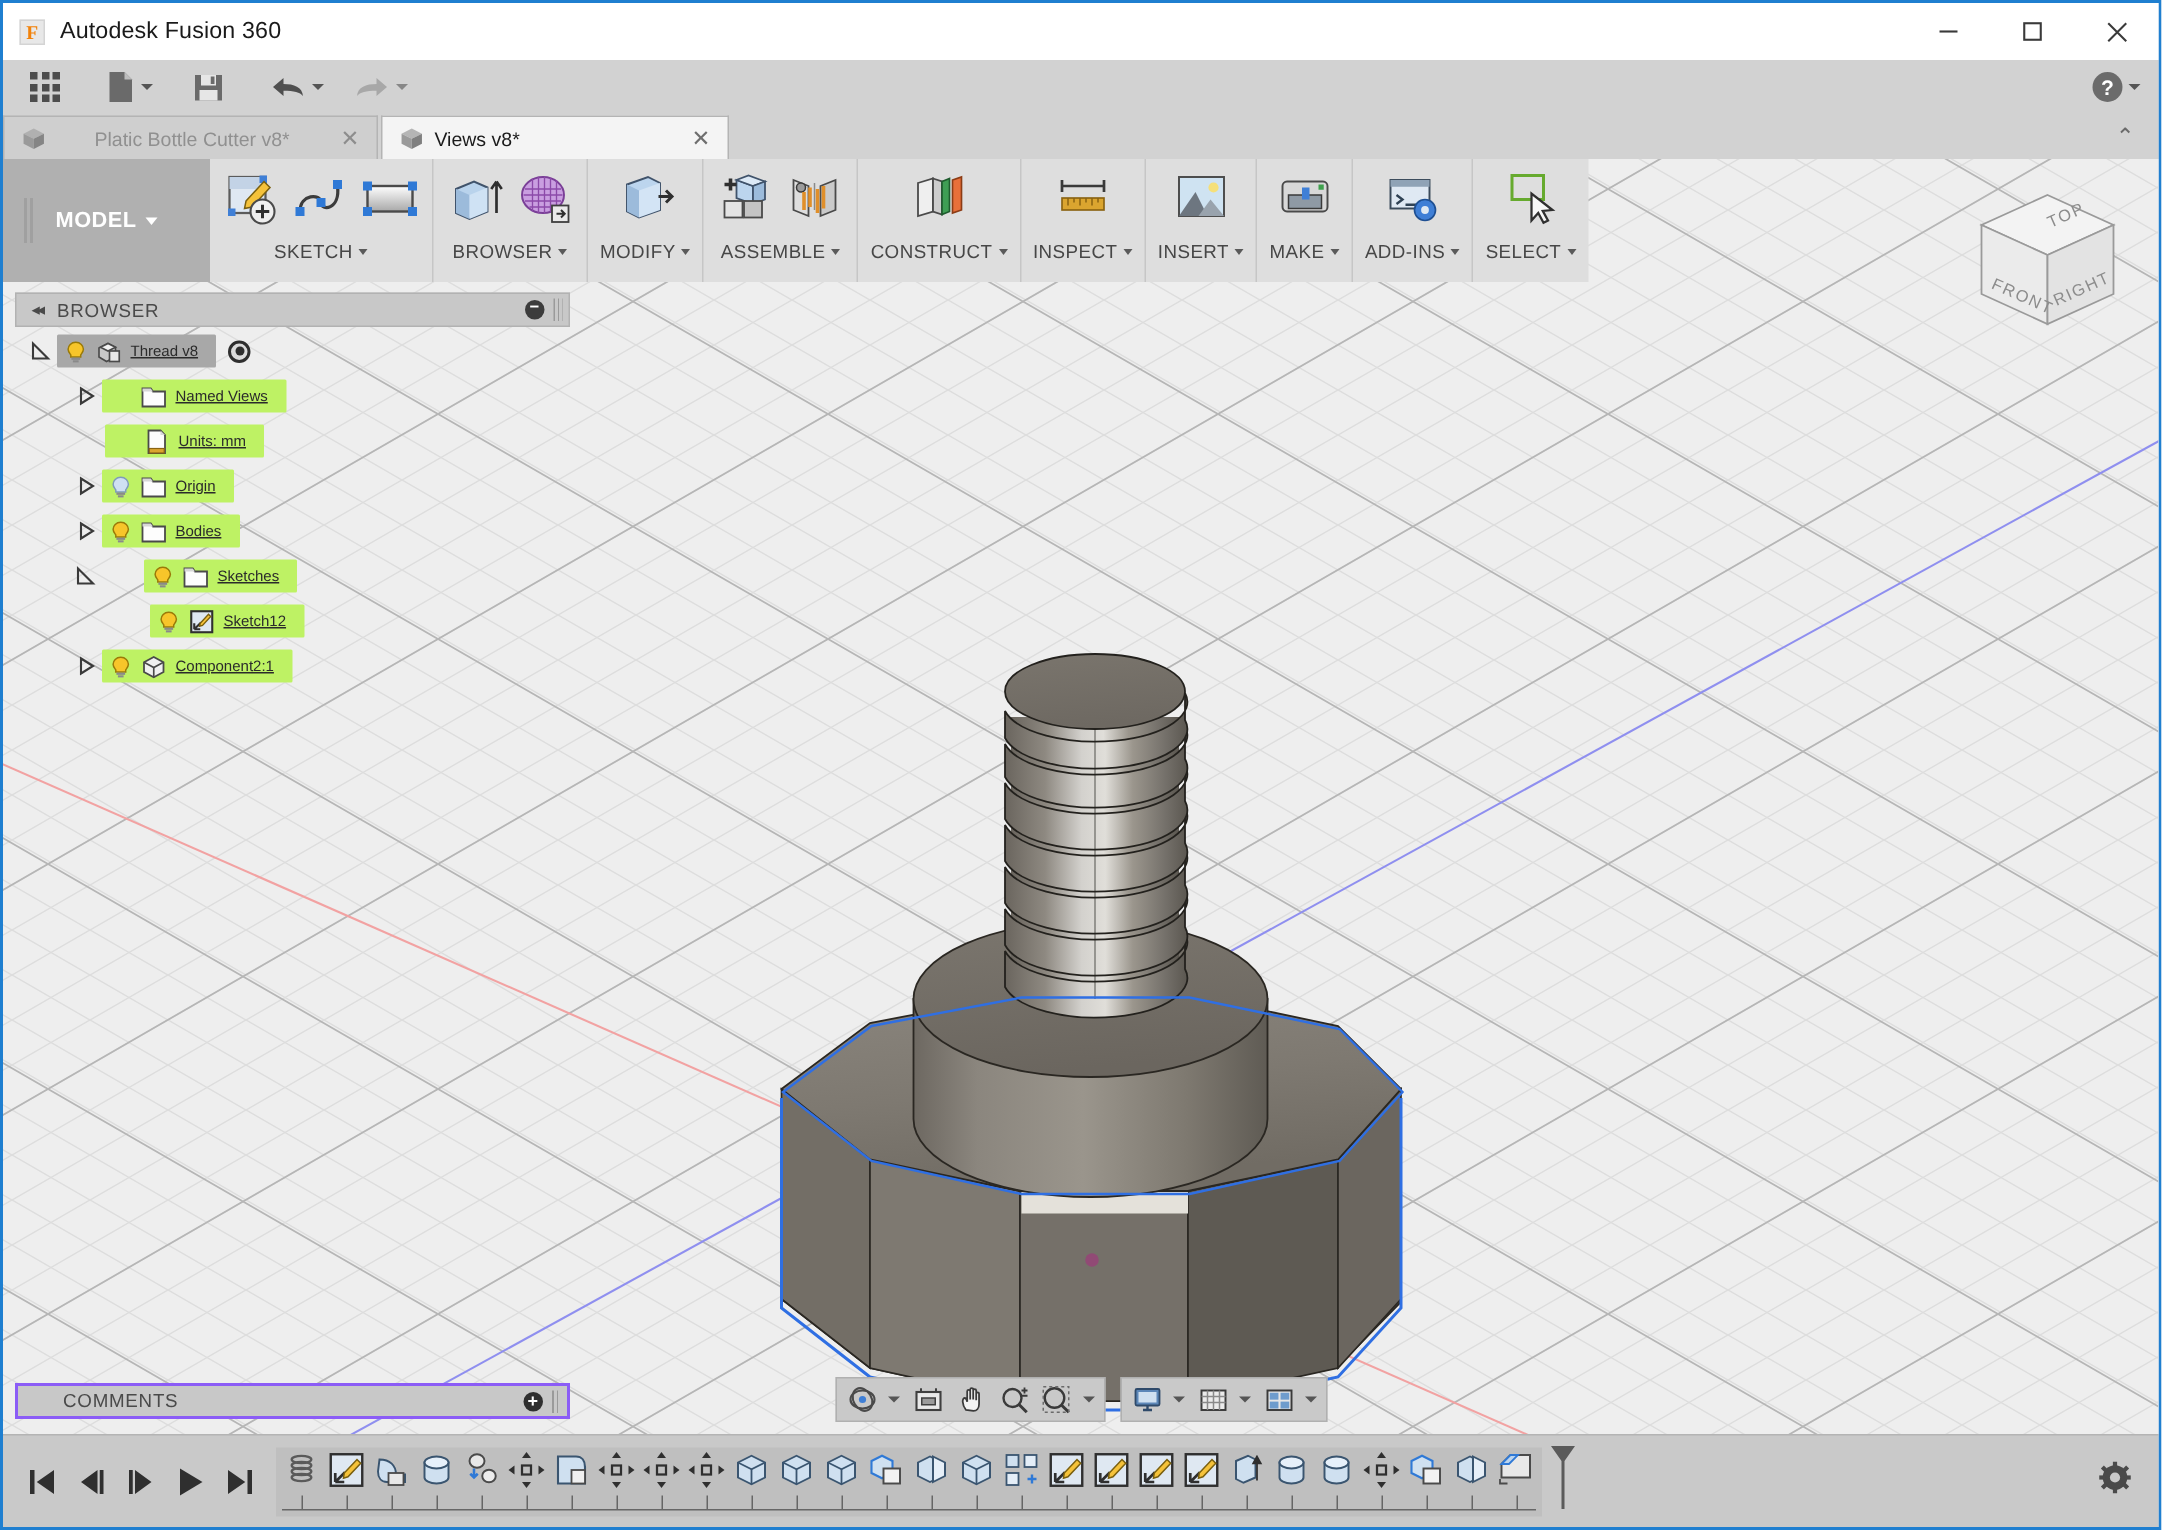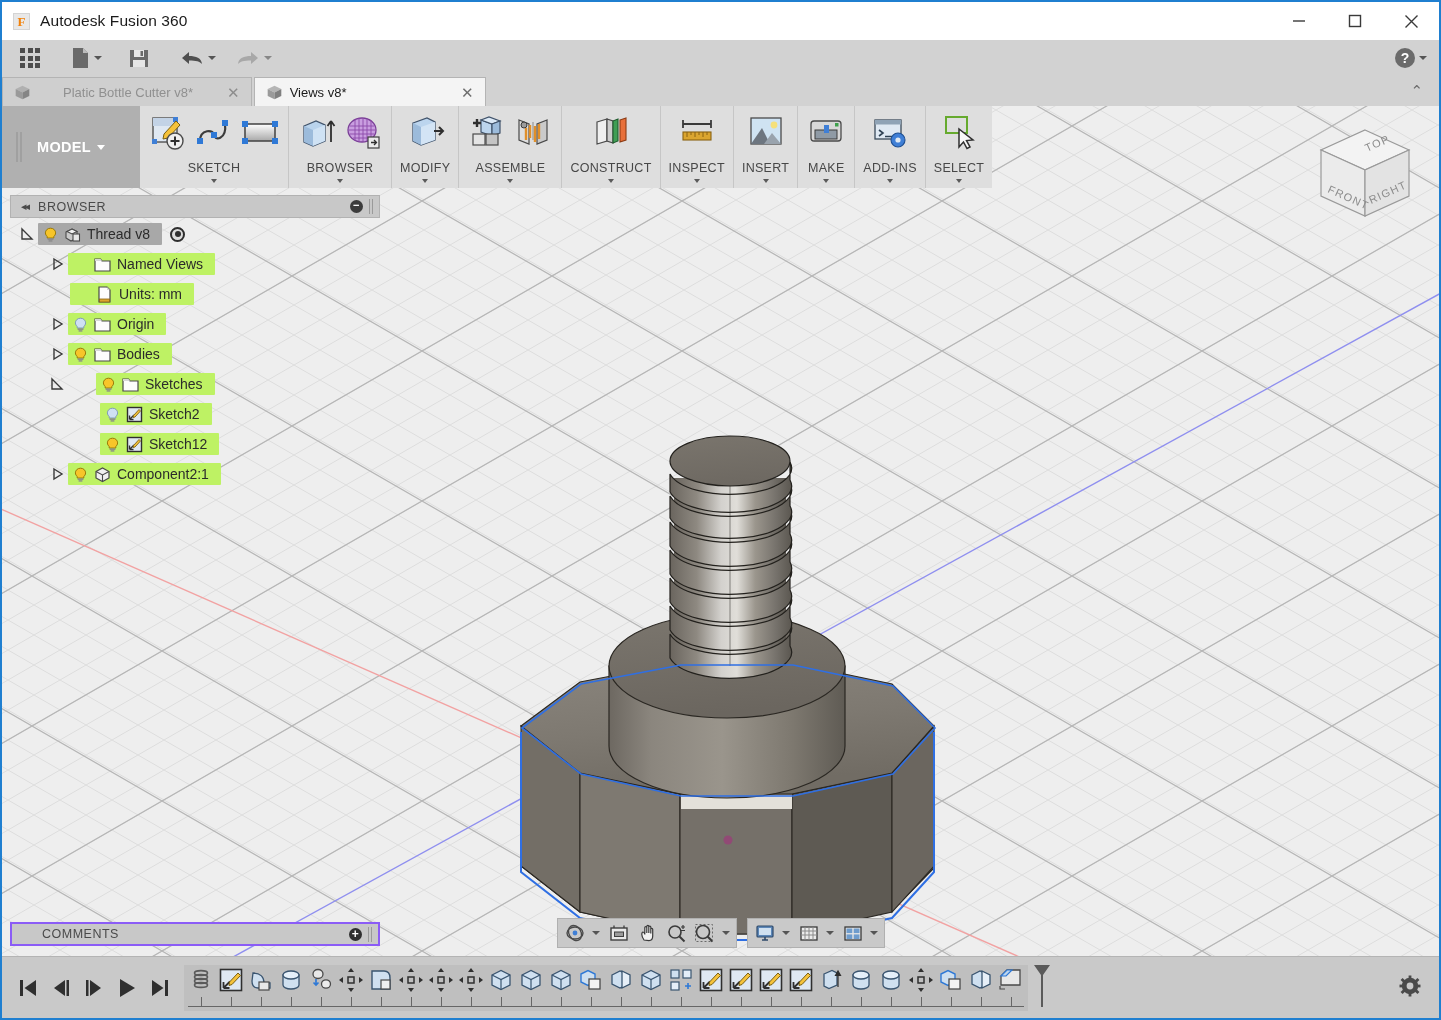--- a/index.html
+++ b/index.html
@@ -103,21 +103,21 @@
   .ribbon-groups { display: flex; align-items: stretch; background: #dedede; }
   .rgroup {
     display: flex; flex-direction: column; align-items: center;
     padding: 6px 8px 4px; border-right: 1px solid #c6c6c6;
   }
   .rgroup:last-child { border-right: none; }
   .ricons { display: flex; align-items: flex-start; gap: 6px; height: 44px; }
   .ricon { width: 40px; height: 40px; }
   .rlabel {
     font-size: 12.5px; color: #474747; letter-spacing: .3px; margin-top: 5px;
-    display: flex; align-items: center; gap: 4px; white-space: nowrap; flex-direction: column;
+    display: flex; align-items: center; gap: 4px; white-space: nowrap;
   }
   .caret-sm {
     width: 0; height: 0; border-left: 3.5px solid transparent;
     border-right: 3.5px solid transparent; border-top: 4px solid #5a5a5a;
   }
 
   
   .canvas {
     position: absolute; top: 104px; left: 0; right: 0; bottom: 62px;
     background: #eeeeee; overflow: hidden; z-index: 0;
@@ -139,21 +139,21 @@
     background: #3c3c3c; color: #fff; font-size: 11px; line-height: 11px;
     text-align: center; font-weight: bold;
   }
   .hgrip {
     width: 6px; height: 15px; margin-left: 6px;
     background: repeating-linear-gradient(to right,#9a9a9a 0 1px,transparent 1px 3px);
   }
   .tree { padding-top: 4px; }
   .trow {
     display: flex; align-items: center; height: 24px; gap: 4px;
-    font-size: 14px; color: #2b2b2b; margin-bottom: 6px;
+    font-size: 10px; color: #2b2b2b; margin-bottom: 6px; text-decoration: underline;
   }
   .tchip {
     display: flex; align-items: center; gap: 6px; height: 22px;
     background: #bef264; padding: 0 12px 0 5px; border-radius: 1px;
   }
   .tchip.sel { background: #a8a8a8; }
   .twist {
     width: 16px; flex: none; display: flex; align-items: center;
     justify-content: center; color: #3a3a3a;
   }
@@ -753,36 +753,20 @@
               <path d="M1 3 H6.5 L8 5 H16 V15 H1 Z" fill="#fdfdfd" stroke="#4a4a4a" stroke-width="1.2"></path>
               <path d="M1 3 H6.5 L8 5 H1 Z" fill="#d8d8d8"></path>
             </svg>
             <span class="tlabel">Sketches</span>
           </div>
         </div>
         <div class="trow" style="padding-left: 70px;">
           <span class="twist"></span>
           <div class="tchip">
             <svg width="15" height="15" viewBox="0 0 15 15">
-              <path d="M7.5 1.2 C4.4 1.2 2.4 3.4 2.4 5.9 C2.4 7.6 3.4 8.6 4.2 9.6 L4.2 11 L10.8 11 L10.8 9.6 C11.6 8.6 12.6 7.6 12.6 5.9 C12.6 3.4 10.6 1.2 7.5 1.2 Z" fill="#cfe0f2" stroke="#7f9cb8" stroke-width="1"></path>
-              <rect x="4.6" y="11.4" width="5.8" height="1.5" fill="#8a8a8a"></rect>
-              <rect x="5.6" y="13.2" width="3.8" height="1.4" fill="#8a8a8a"></rect>
-            </svg>
-            <svg width="17" height="17" viewBox="0 0 17 17">
-              <rect x="1.5" y="1.5" width="14" height="14" fill="#dfe8f2" stroke="#2f2f2f" stroke-width="1.4"></rect>
-              <path d="M3.5 13.5 L8 9 M3.5 13.5 L3.5 9.5 M3.5 13.5 L7.5 13.5" stroke="#2f2f2f" stroke-width="1.4" fill="none"></path>
-              <path d="M7.5 9.5 L13 3.5 L14.5 5 L9 11 L7 11.5 Z" fill="#f5c23a" stroke="#7a6010" stroke-width="0.9"></path>
-            </svg>
-            <span class="tlabel">Sketch2</span>
-          </div>
-        </div>
-        <div class="trow" style="padding-left: 70px;">
-          <span class="twist"></span>
-          <div class="tchip">
-            <svg width="15" height="15" viewBox="0 0 15 15">
               <path d="M7.5 1.2 C4.4 1.2 2.4 3.4 2.4 5.9 C2.4 7.6 3.4 8.6 4.2 9.6 L4.2 11 L10.8 11 L10.8 9.6 C11.6 8.6 12.6 7.6 12.6 5.9 C12.6 3.4 10.6 1.2 7.5 1.2 Z" fill="#f7c52a" stroke="#9a7a08" stroke-width="1"></path>
               <rect x="4.6" y="11.4" width="5.8" height="1.5" fill="#8a8a8a"></rect>
               <rect x="5.6" y="13.2" width="3.8" height="1.4" fill="#8a8a8a"></rect>
             </svg>
             <svg width="17" height="17" viewBox="0 0 17 17">
               <rect x="1.5" y="1.5" width="14" height="14" fill="#dfe8f2" stroke="#2f2f2f" stroke-width="1.4"></rect>
               <path d="M3.5 13.5 L8 9 M3.5 13.5 L3.5 9.5 M3.5 13.5 L7.5 13.5" stroke="#2f2f2f" stroke-width="1.4" fill="none"></path>
               <path d="M7.5 9.5 L13 3.5 L14.5 5 L9 11 L7 11.5 Z" fill="#f5c23a" stroke="#7a6010" stroke-width="0.9"></path>
             </svg>
             <span class="tlabel">Sketch12</span>

